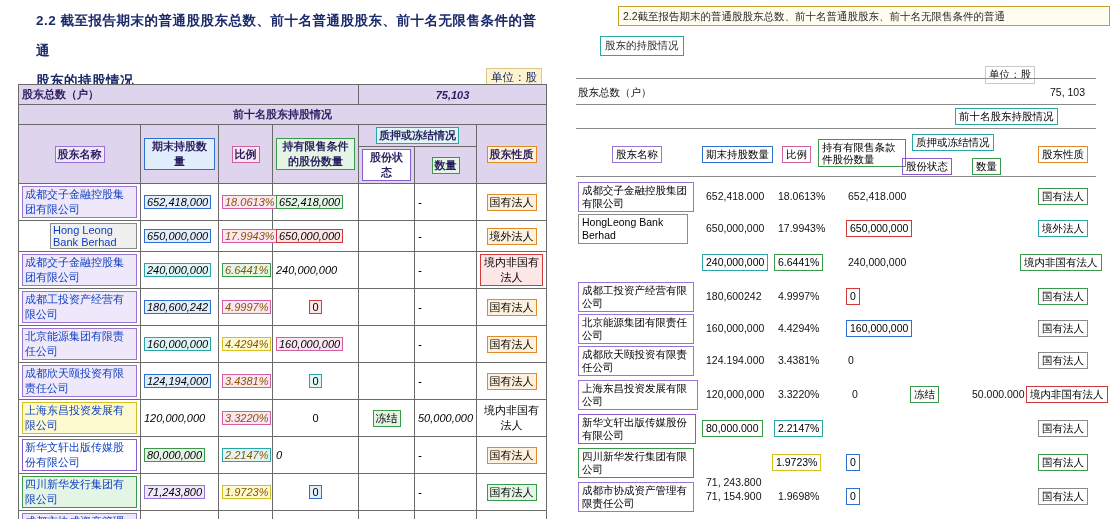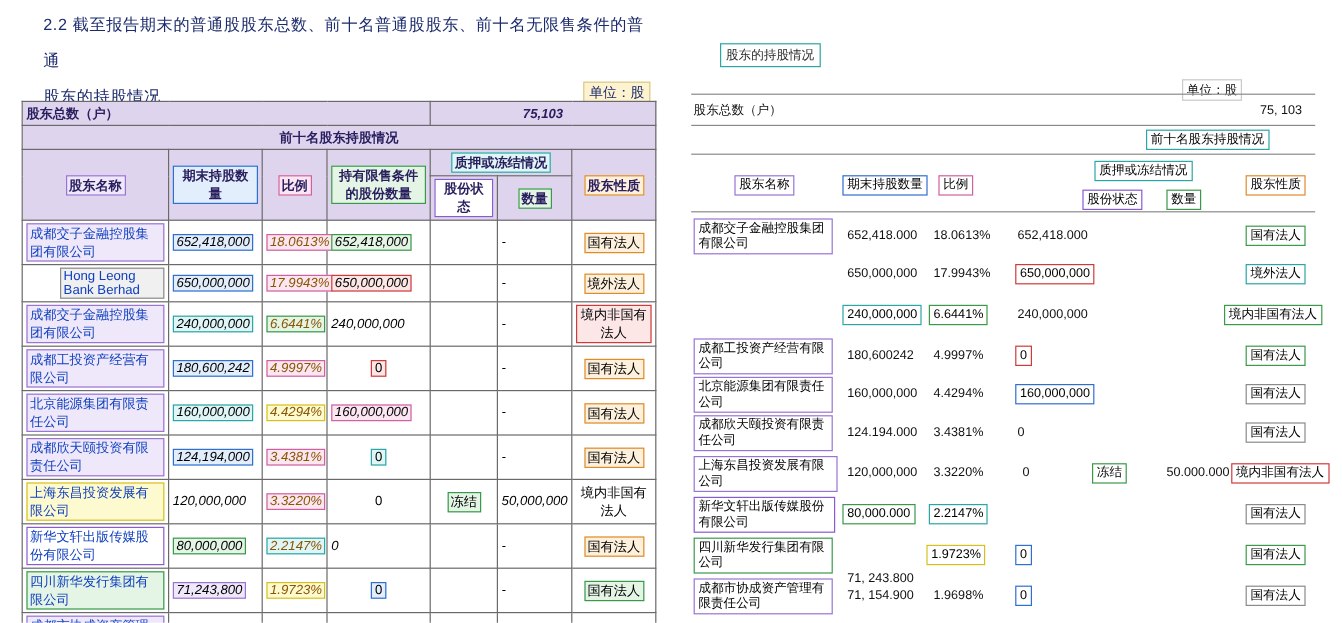--- a/index.html
+++ b/index.html
@@ -12,21 +12,21 @@
     overflow:hidden;
   }
   .page{position:relative;width:1118px;height:519px;}
 
   
   .left{position:absolute;left:0;top:0;width:560px;height:519px;}
   .right{position:absolute;left:560px;top:0;width:558px;height:519px;}
 
   .title-l{
     position:absolute;left:36px;top:6px;width:510px;
-    font-size:13.5px;font-weight:normal;color:#1b2a6b;
+    font-size:13.5px;font-weight:bold;color:#1b2a6b;
     line-height:30px;letter-spacing:0.5px;
   }
   .title-l .ln2{display:block;}
   .unit-l{position:absolute;right:18px;top:68px;font-size:11.5px;color:#1b2a6b;background:#fdf3d0;padding:1px 4px;border:1px solid #d9c88a;}
 
   table{border-collapse:collapse;}
   .tbl-l{position:absolute;left:18px;top:84px;width:528px;table-layout:fixed;}
   .tbl-l td,.tbl-l th{border:1px solid #6a6a6a;font-size:11px;padding:2px 3px;vertical-align:middle;}
   .tbl-l .hdr{background:#ded4ee;color:#2a1f5e;text-align:center;font-weight:bold;}
   .tbl-l .ctr{text-align:center;}
@@ -199,46 +199,49 @@
         <td class="ctr"></td>
         <td class="rt">-</td>
         <td class="ctr"></td>
       </tr>
     </tbody>
       </table>
   </div>
 
   <div class="right">
 
+    <div class="title-r">2.2截至报告期末的普通股股东总数、前十名普通股股东、前十名无限售条件的普通</div>
     <div class="title-r2">股东的持股情况</div>
     <div class="unit-r">单位：股</div>
 
     <div class="hline" style="left:16px;top:78px;width:520px;"></div>
     <div class="r-item" style="left:18px;top:86px;">股东总数（户）</div>
     <div class="r-item" style="left:490px;top:86px;">75, 103</div>
     <div class="hline" style="left:16px;top:104px;width:520px;"></div>
 
     <div class="r-box" style="left:395px;top:108px;border:1px solid #2aa6a6;background:#fff;">前十名股东持股情况</div>
     <div class="hline" style="left:16px;top:128px;width:520px;"></div>
 
     <div class="r-box" style="left:52px;top:146px;border:1px solid #9a74d4;">股东名称</div>
     <div class="r-box" style="left:142px;top:146px;border:1px solid #2f6fd0;">期末持股数量</div>
     <div class="r-box" style="left:222px;top:146px;border:1px solid #d060a0;">比例</div>
+    <div class="r-box" style="left:258px;top:139px;width:80px;border:1px solid #3a9a4a;line-height:12px;">持有有限售条款件股份数量</div>
     <div class="r-box" style="left:352px;top:134px;border:1px solid #2aa6a6;">质押或冻结情况</div>
     <div class="r-box" style="left:342px;top:158px;border:1px solid #8a5ad0;">股份状态</div>
     <div class="r-box" style="left:412px;top:158px;border:1px solid #3a9a4a;">数量</div>
     <div class="r-box" style="left:478px;top:146px;border:1px solid #e08b2a;">股东性质</div>
     <div class="hline" style="left:16px;top:176px;width:520px;"></div>
 
     <div class="r-box" style="left:18px;top:182px;width:108px;border:1px solid #9a74d4;">成都交子金融控股集团有限公司</div>
     <div class="r-item" style="left:146px;top:190px;">652,418.000</div>
     <div class="r-item" style="left:218px;top:190px;">18.0613%</div>
     <div class="r-item" style="left:288px;top:190px;">652,418.000</div>
     <div class="r-box" style="left:478px;top:188px;border:1px solid #3a9a4a;">国有法人</div>
 
+    <div class="r-box" style="left:18px;top:214px;width:102px;border:1px solid #8a8a8a;">HongLeong Bank Berhad</div>
     <div class="r-item" style="left:146px;top:222px;">650,000,000</div>
     <div class="r-item" style="left:218px;top:222px;">17.9943%</div>
     <div class="r-box" style="left:286px;top:220px;border:1px solid #d03a3a;">650,000,000</div>
     <div class="r-box" style="left:478px;top:220px;border:1px solid #2aa6a6;">境外法人</div>
 
     <div class="r-box" style="left:142px;top:254px;border:1px solid #2aa6a6;">240,000,000</div>
     <div class="r-box" style="left:214px;top:254px;border:1px solid #3a9a4a;">6.6441%</div>
     <div class="r-item" style="left:288px;top:256px;">240,000,000</div>
     <div class="r-box" style="left:460px;top:254px;border:1px solid #3a9a4a;">境内非国有法人</div>
 

